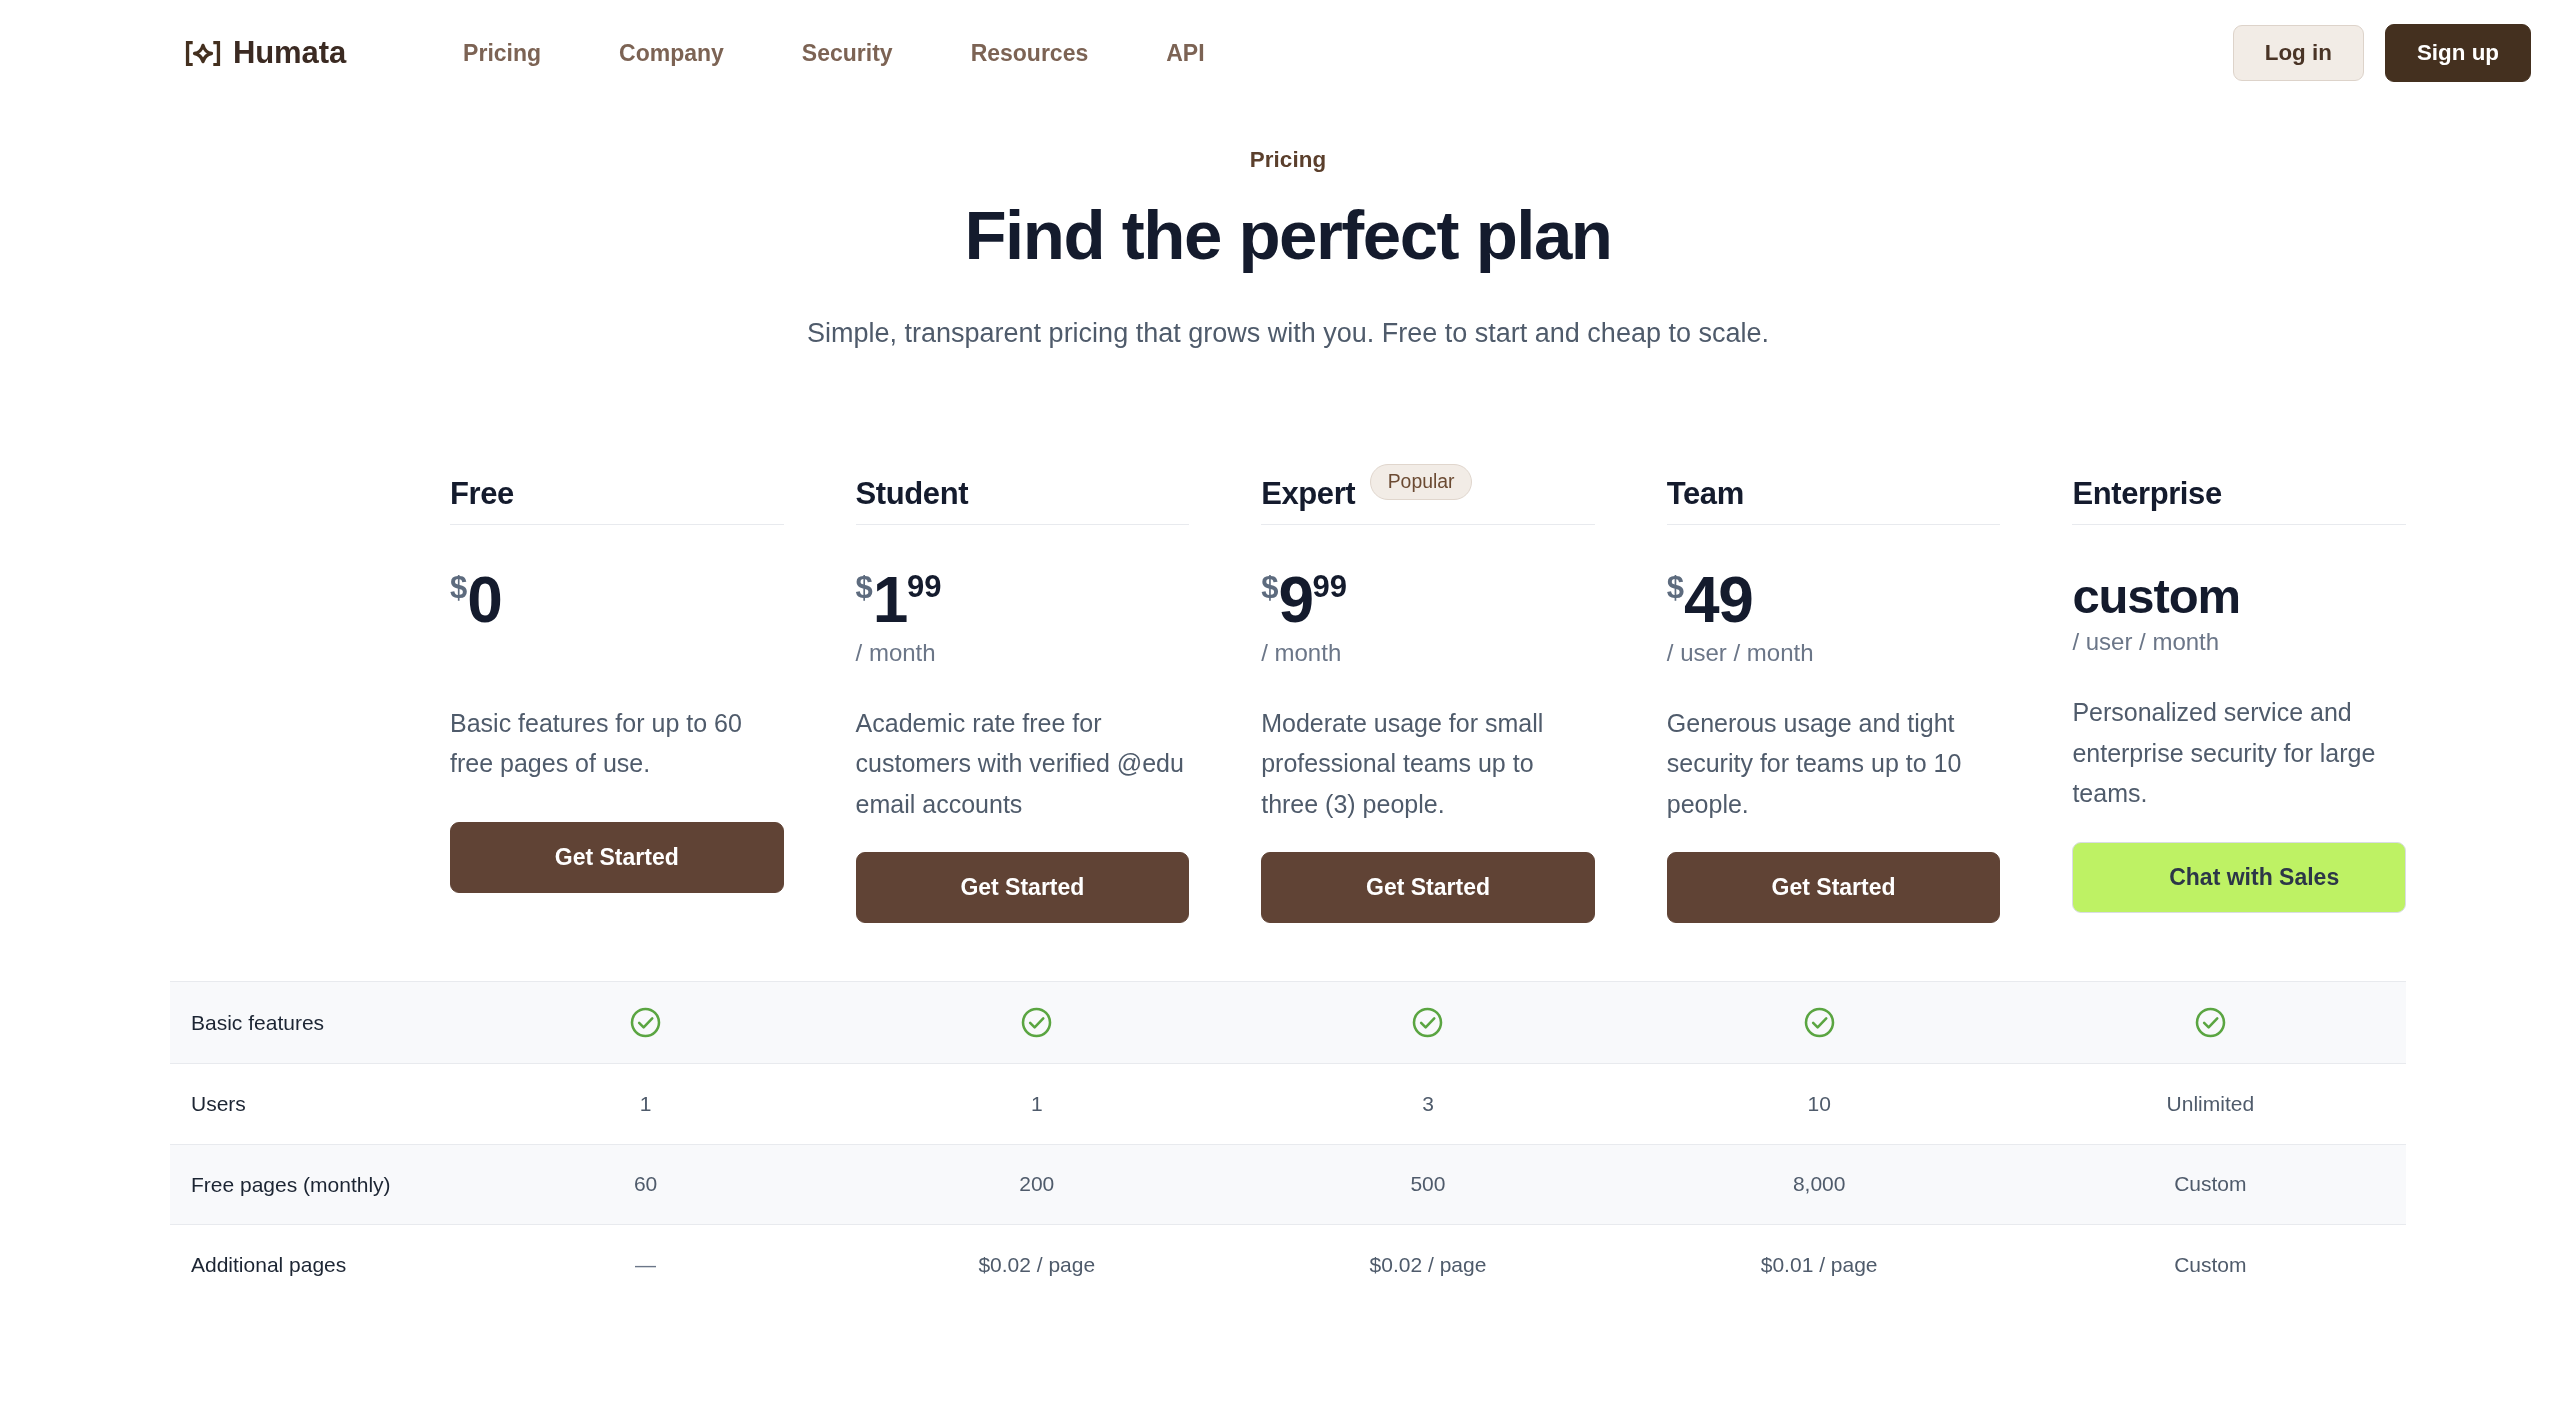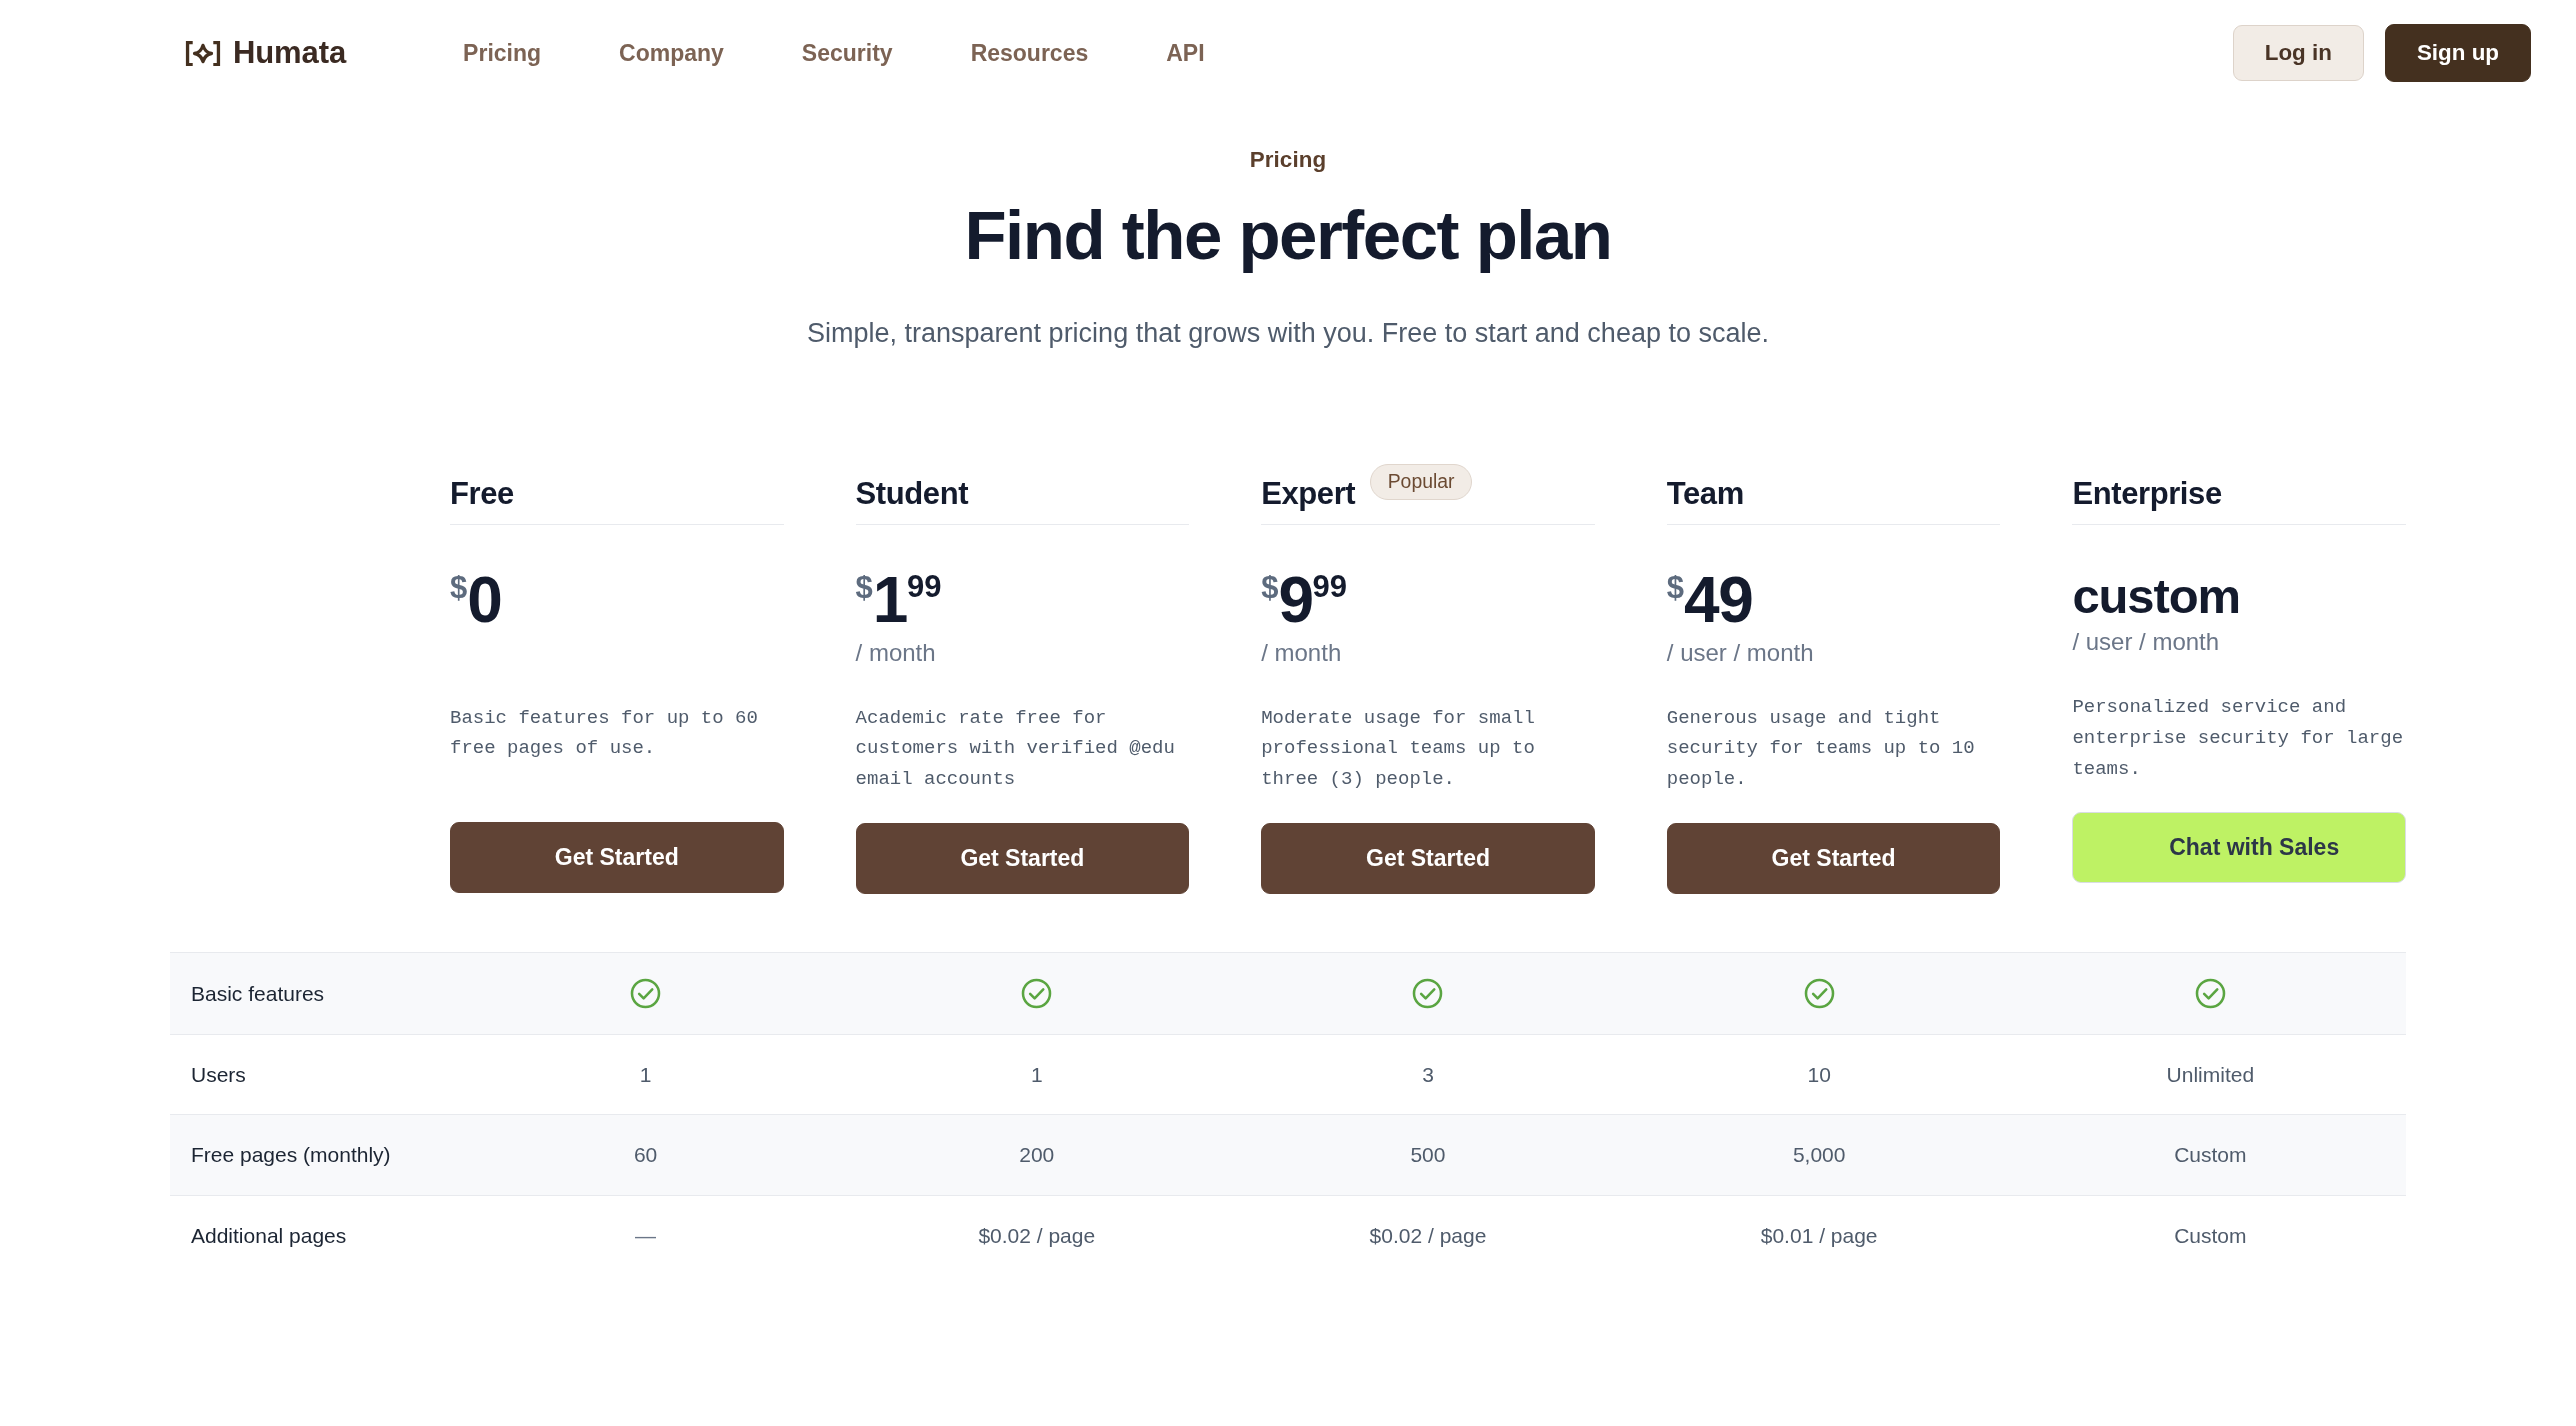--- a/index.html
+++ b/index.html
@@ -89,23 +89,22 @@
     font-size:49px; font-weight:700; color:#141b2d; letter-spacing:-1.1px;
     line-height:1; margin-top:10.4px;
   }
   .plan-period {
     font-size:24px; color:#6b7688; font-weight:400;
     margin-top:-6px;
   }
   .plan-period.shift-up { margin-top:-16.4px; }
   .plan-desc {
     margin-top:36px;
-    font-size:19px; color:#4f5b6b; line-height:1.62;
+    font-size:25px; color:#4f5b6b; line-height:1.62;
     min-height:91px;
-    font-family:Liberation Mono, monospace;
   }
   .plan-cta {
     margin-top:28px;
     display:block; width:100%;
     font-size:23px; font-weight:700;
     padding:21px 0; border-radius:9px; cursor:pointer;
     text-align:center;
   }
   .cta-primary { background:#604335; border:0.7px solid #604335; color:#ffffff; }
   .cta-ghost   { background:#bef264; border:0.7px solid #d9dde3; color:#2c3648;padding-left:30px; }
@@ -266,21 +265,21 @@
           <td class="feat-val">1</td>
           <td class="feat-val">3</td>
           <td class="feat-val">10</td>
           <td class="feat-val">Unlimited</td>
         </tr>
         <tr class="shade">
           <td class="feat-label">Free pages (monthly)</td>
           <td class="feat-val">60</td>
           <td class="feat-val">200</td>
           <td class="feat-val">500</td>
-          <td class="feat-val">5,000</td>
+          <td class="feat-val">8,000</td>
           <td class="feat-val">Custom</td>
         </tr>
         <tr>
           <td class="feat-label">Additional pages</td>
           <td class="feat-val dash">—</td>
           <td class="feat-val">$0.02 / page</td>
           <td class="feat-val">$0.02 / page</td>
           <td class="feat-val">$0.01 / page</td>
           <td class="feat-val">Custom</td>
         </tr>

